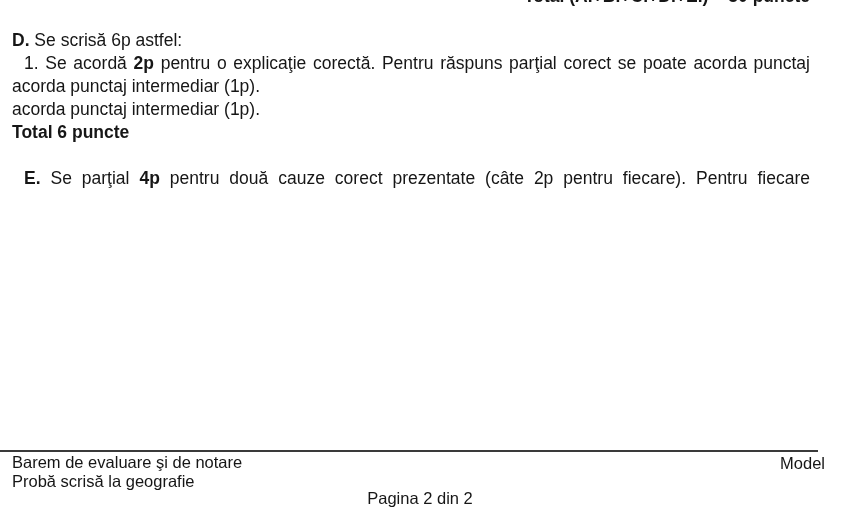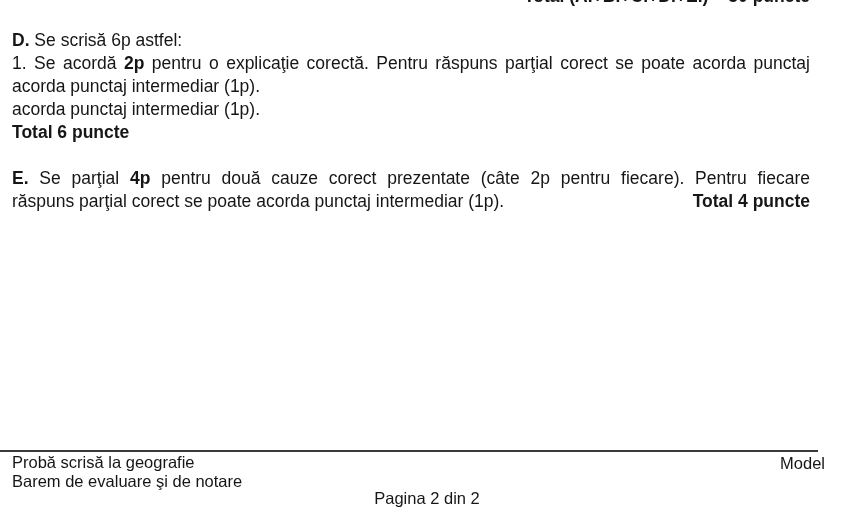--- a/index.html
+++ b/index.html
@@ -40,20 +40,21 @@
     left: 12px;
     width: 798px;
     font-size: 17.5px;
     line-height: 23px;
   }
   .line { height: 23px; white-space: nowrap; }
   .line.justify {
     white-space: normal;
     text-align: justify;
     text-align-last: justify;
+    margin-left: 12px;
   }
   .line.left { text-align: left; }
   .line.right { text-align: left; }
   .spacer { height: 23px; }
   .flexline {
     height: 23px;
     display: flex;
     justify-content: space-between;
     align-items: baseline;
     white-space: nowrap;
@@ -86,48 +87,43 @@
     text-align: right;
   }
   .footer-page {
     position: absolute;
     top: 489px;
     left: 0;
     width: 840px;
     text-align: center;
     font-size: 16.5px;
     line-height: 19px;
-    padding-left: 7px;
   }
 </style>
 </head>
 <body>
 
 <div class="top-clip">
   <span>Total (A.+B.+C.+D.+E.) = 30 puncte</span>
 </div>
 
 <div class="content">
   <div>
       <div class="line left"><span class="b">D.</span><span> Se scrisă 6p astfel:</span></div>
       <div class="line justify"><span>1. Se acordă </span><span class="b">2p</span><span> pentru o explicaţie corectă. Pentru răspuns parţial corect se poate acorda punctaj</span></div>
       <div class="line left"><span>acorda punctaj intermediar (1p).</span></div>
       <div class="line left"><span>acorda punctaj intermediar (1p).</span></div>
     </div>
   <div class="line right b">Total 6 puncte</div>
   <div class="spacer"></div>
   <div class="line justify"><span class="b">E.</span><span> Se parţial </span><span class="b">4p</span><span> pentru două cauze corect prezentate (câte 2p pentru fiecare). Pentru fiecare</span></div>
-  <div class="flexline">
-    <span><span>răspuns parţial corect se poate acorda punctaj intermediar (1p).</span></span>
-    <span class="b">Total 4 puncte</span>
-  </div>
 </div>
 
 <div class="rule"></div>
 
 <div class="footer-left">
+  <div>Barem de evaluare şi de notare</div>
   <div>Probă scrisă la geografie</div>
-  <div>Barem de evaluare şi de notare</div>
 </div>
 
 <div class="footer-right">Model</div>
 
 <div class="footer-page">Pagina 2 din 2</div>
 
 </body></html>

